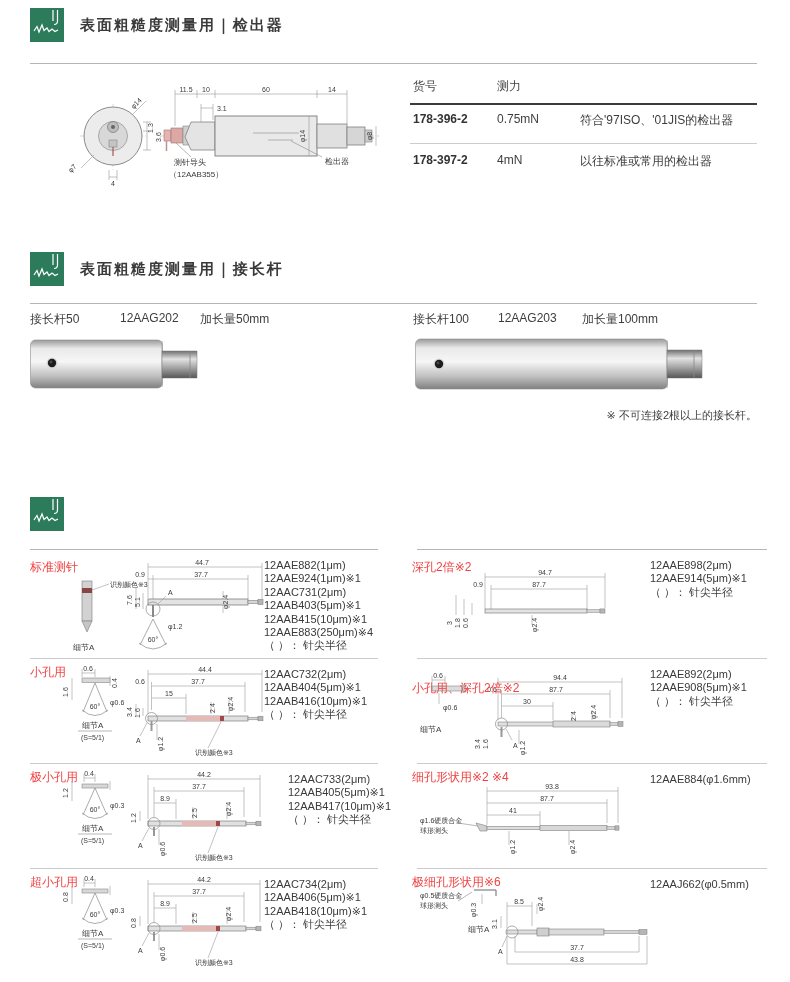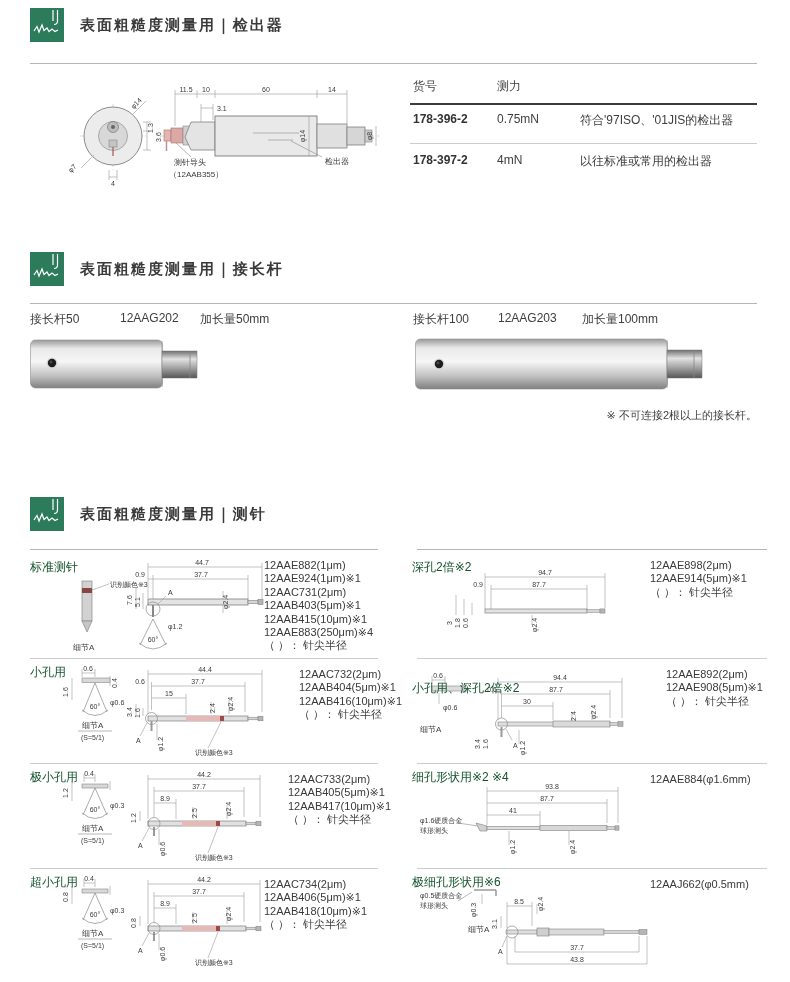--- a/index.html
+++ b/index.html
@@ -13,21 +13,21 @@
   .hr { position:absolute; height:1px; background:#b5b5b5; }
   .hr-light { position:absolute; height:1px; background:#cccccc; }
   .hr-thick { position:absolute; height:2px; background:#3c3c3c; }
   .abs { position:absolute; }
   .tbl-head { font-size:12px; color:#444; }
   .tbl-code { font-size:12px; font-weight:bold; color:#333; }
   .tbl-txt { font-size:12px; color:#3d3d3d; }
   .rowtxt { position:absolute; font-size:12px; color:#3d3d3d; }
   .note { position:absolute; font-size:11px; color:#3d3d3d; }
   .cell { position:absolute; }
-  .cell-label { position:absolute; font-size:12px; color:#14532d; z-index:2; }
+  .cell-label { position:absolute; font-size:12px; color:#ef4444; z-index:2; }
   .parts { position:absolute; font-size:11px; line-height:13.4px; color:#3a3a3a; }
   .cellsvg { position:absolute; left:0; top:0; }
   svg text { font-family:"Liberation Sans","DejaVu Sans",sans-serif; fill:#3a3a3a; }
   .dim { font-size:7px; }
   .lbl { font-size:8px; }
 </style>
 </head>
 <body>
 
 <div class="sec-head" style="left:30px; top:8px;">
@@ -200,21 +200,20 @@
 </svg>
 
 <div class="note" style="left:480px; top:408px; width:277px; text-align:right;">※ 不可连接2根以上的接长杆。</div>
 
 <div class="sec-head" style="left:30px; top:497px;">
   <svg width="34" height="34" viewBox="0 0 34 34">
     <rect width="34" height="34" fill="#2c7c5c"></rect>
     <path d="M4,23 L7,18.5 L9,24 L12,17 L14,22.5 L17,20 L19,23.5 L22,21 L25,23.5 L28,22" stroke="#fff" fill="none" stroke-width="1.2"></path>
     <path d="M23,2 L23,13 M27.5,2 L27.5,13 M27.5,13 Q27.5,16.5 24,16.5" stroke="#fff" fill="none" stroke-width="1.2"></path>
   </svg>
-  <span class="sec-title">表面粗糙度测量用｜测针</span>
 </div>
 <div class="hr" style="left:30px; top:549px; width:348px;"></div>
 <div class="hr" style="left:417px; top:549px; width:350px;"></div>
 
 <div class="hr-light" style="left:30px; top:658px; width:348px;"></div>
 <div class="hr-light" style="left:417px; top:658px; width:350px;"></div>
 <div class="hr-light" style="left:30px; top:763px; width:348px;"></div>
 <div class="hr-light" style="left:417px; top:763px; width:350px;"></div>
 <div class="hr-light" style="left:30px; top:868px; width:348px;"></div>
 <div class="hr-light" style="left:417px; top:868px; width:350px;"></div>
@@ -367,21 +366,21 @@
     <text class="dim" x="106" y="83">A</text>
     <line x1="127" y1="64" x2="127" y2="80" stroke="#9a9a9a" stroke-width="0.6"></line>
     <text class="dim" x="133" y="84" transform="rotate(-90 133,84)" text-anchor="middle">φ1.2</text>
     <line x1="181" y1="42" x2="181" y2="54" stroke="#9a9a9a" stroke-width="0.6"></line>
     <text class="dim" x="185" y="48" transform="rotate(-90 185,48)" text-anchor="middle">2.4</text>
     <line x1="199" y1="40" x2="199" y2="54" stroke="#9a9a9a" stroke-width="0.6"></line>
     <text class="dim" x="203" y="44" transform="rotate(-90 203,44)" text-anchor="middle">φ2.4</text>
     <line x1="178" y1="88" x2="191" y2="62" stroke="#999" stroke-width="0.6"></line>
     <text class="dim" x="165" y="95">识别颜色※3</text>
   </svg>
-  <div class="parts" style="left:234px; top:8px;margin-left:35px;">
+  <div class="parts" style="left:234px; top:8px;">
     <div>12AAC732(2μm)</div>
     <div>12AAB404(5μm)※1</div>
     <div>12AAB416(10μm)※1</div>
     <div>（ ）： 针尖半径</div>
   </div>
 </div>
 
 <div class="cell" style="left:412px; top:660px; width:355px; height:103px;">
   <span class="cell-label" style="left:0; top:20px;">小孔用、深孔2倍※2</span>
   <svg class="cellsvg" width="355" height="103" viewBox="0 0 355 103">
@@ -425,21 +424,21 @@
     <text class="dim" x="184" y="52" transform="rotate(-90 184,52)" text-anchor="middle">φ2.4</text>
     <text class="dim" x="68" y="84" transform="rotate(-90 68,84)" text-anchor="middle">3.4</text>
     <text class="dim" x="76" y="84" transform="rotate(-90 76,84)" text-anchor="middle">1.6</text>
     <rect x="88.5" y="67" width="2" height="10" fill="#999"></rect>
     <circle cx="89.5" cy="64" r="6" stroke="#888" fill="none" stroke-width="0.7"></circle>
     <line x1="94" y1="69" x2="100" y2="80" stroke="#999" stroke-width="0.6"></line>
     <text class="dim" x="101" y="88">A</text>
     <line x1="107" y1="70" x2="107" y2="84" stroke="#9a9a9a" stroke-width="0.6"></line>
     <text class="dim" x="113" y="88" transform="rotate(-90 113,88)" text-anchor="middle">φ1.2</text>
   </svg>
-  <div class="parts" style="left:238px; top:8px;margin-left:16px;">
+  <div class="parts" style="left:238px; top:8px;">
     <div>12AAE892(2μm)</div>
     <div>12AAE908(5μm)※1</div>
     <div>（ ）： 针尖半径</div>
   </div>
 </div>
 
 <div class="cell" style="left:30px; top:765px; width:348px; height:103px;">
   <span class="cell-label" style="left:0; top:4px;text-align:right;">极小孔用</span>
   <svg class="cellsvg" width="348" height="103" viewBox="0 0 348 103">
     <g stroke="#9a9a9a" stroke-width="0.6" fill="none">

